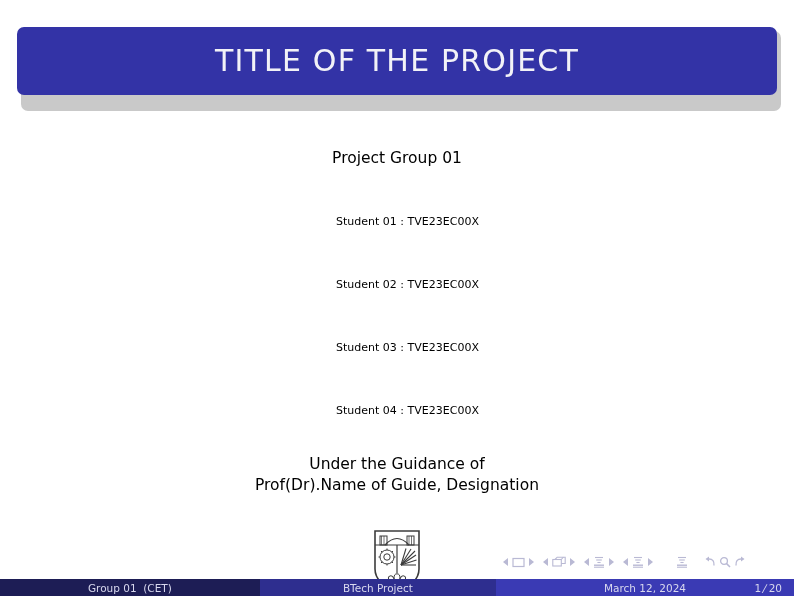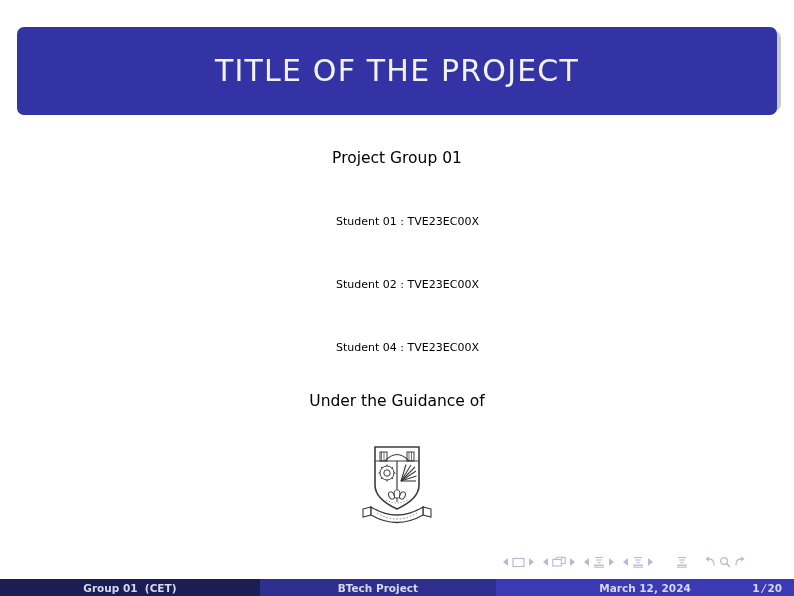--- a/index.html
+++ b/index.html
@@ -31,21 +31,21 @@
     width: 760px;
     height: 80px;
     border-radius: 7px;
     background: #c9c9c9;
   }
   .titleblock {
     position: absolute;
     left: 0;
     top: 0;
     width: 760px;
-    height: 88px;
+    height: 68px;
     border-radius: 7px;
     background: #3333a6;
     display: flex;
     align-items: center;
     justify-content: center;
   }
   .titleblock-text {
     color: #f2f2f7;
     font-size: 30px;
     letter-spacing: 1.2px;
@@ -121,21 +121,20 @@
 
   
   .footer {
     position: absolute;
     left: 0;
     bottom: 0;
     width: 794px;
     height: 17px;
     display: flex;
     font-size: 10.5px;
-    font-weight: bold;
   }
   .footer-seg {
     display: flex;
     align-items: center;
     justify-content: center;
     height: 17px;
     color: #d8d8ee;
     white-space: pre;
   }
   .footer-left {
@@ -183,26 +182,30 @@
   <div class="group-line">Project Group 01</div>
 
   <div class="students">
     <div class="student-row">
       <span>Student 01 :</span><span> </span><span>TVE23EC00X</span>
     </div>
     <div class="student-row">
       <span>Student 02 :</span><span> </span><span>TVE23EC00X</span>
     </div>
     <div class="student-row">
+      <span>Student 03 :</span><span> </span><span>TVE23EC00X</span>
+    </div>
+    <div class="student-row">
       <span>Student 04 :</span><span> </span><span>TVE23EC00X</span>
     </div>
   </div>
 
   <div class="guidance">
     <div class="guidance-line">Under the Guidance of</div>
+    <div class="guidance-line">Prof(Dr).Name of Guide, Designation</div>
   </div>
 
   <div class="emblem-wrap">
     <svg class="emblem" viewBox="0 0 84 93">
 
       <path d="M20 10 L64 10 L64 48 Q64 62 42 72 Q20 62 20 48 Z" fill="#ffffff" stroke="#3c3c3c" stroke-width="1.6"></path>
 
       <line x1="20" y1="24" x2="64" y2="24" stroke="#3c3c3c" stroke-width="1.2"></line>
 
       <path d="M30 24 Q42 11 54 24" fill="none" stroke="#3c3c3c" stroke-width="1.2"></path>

